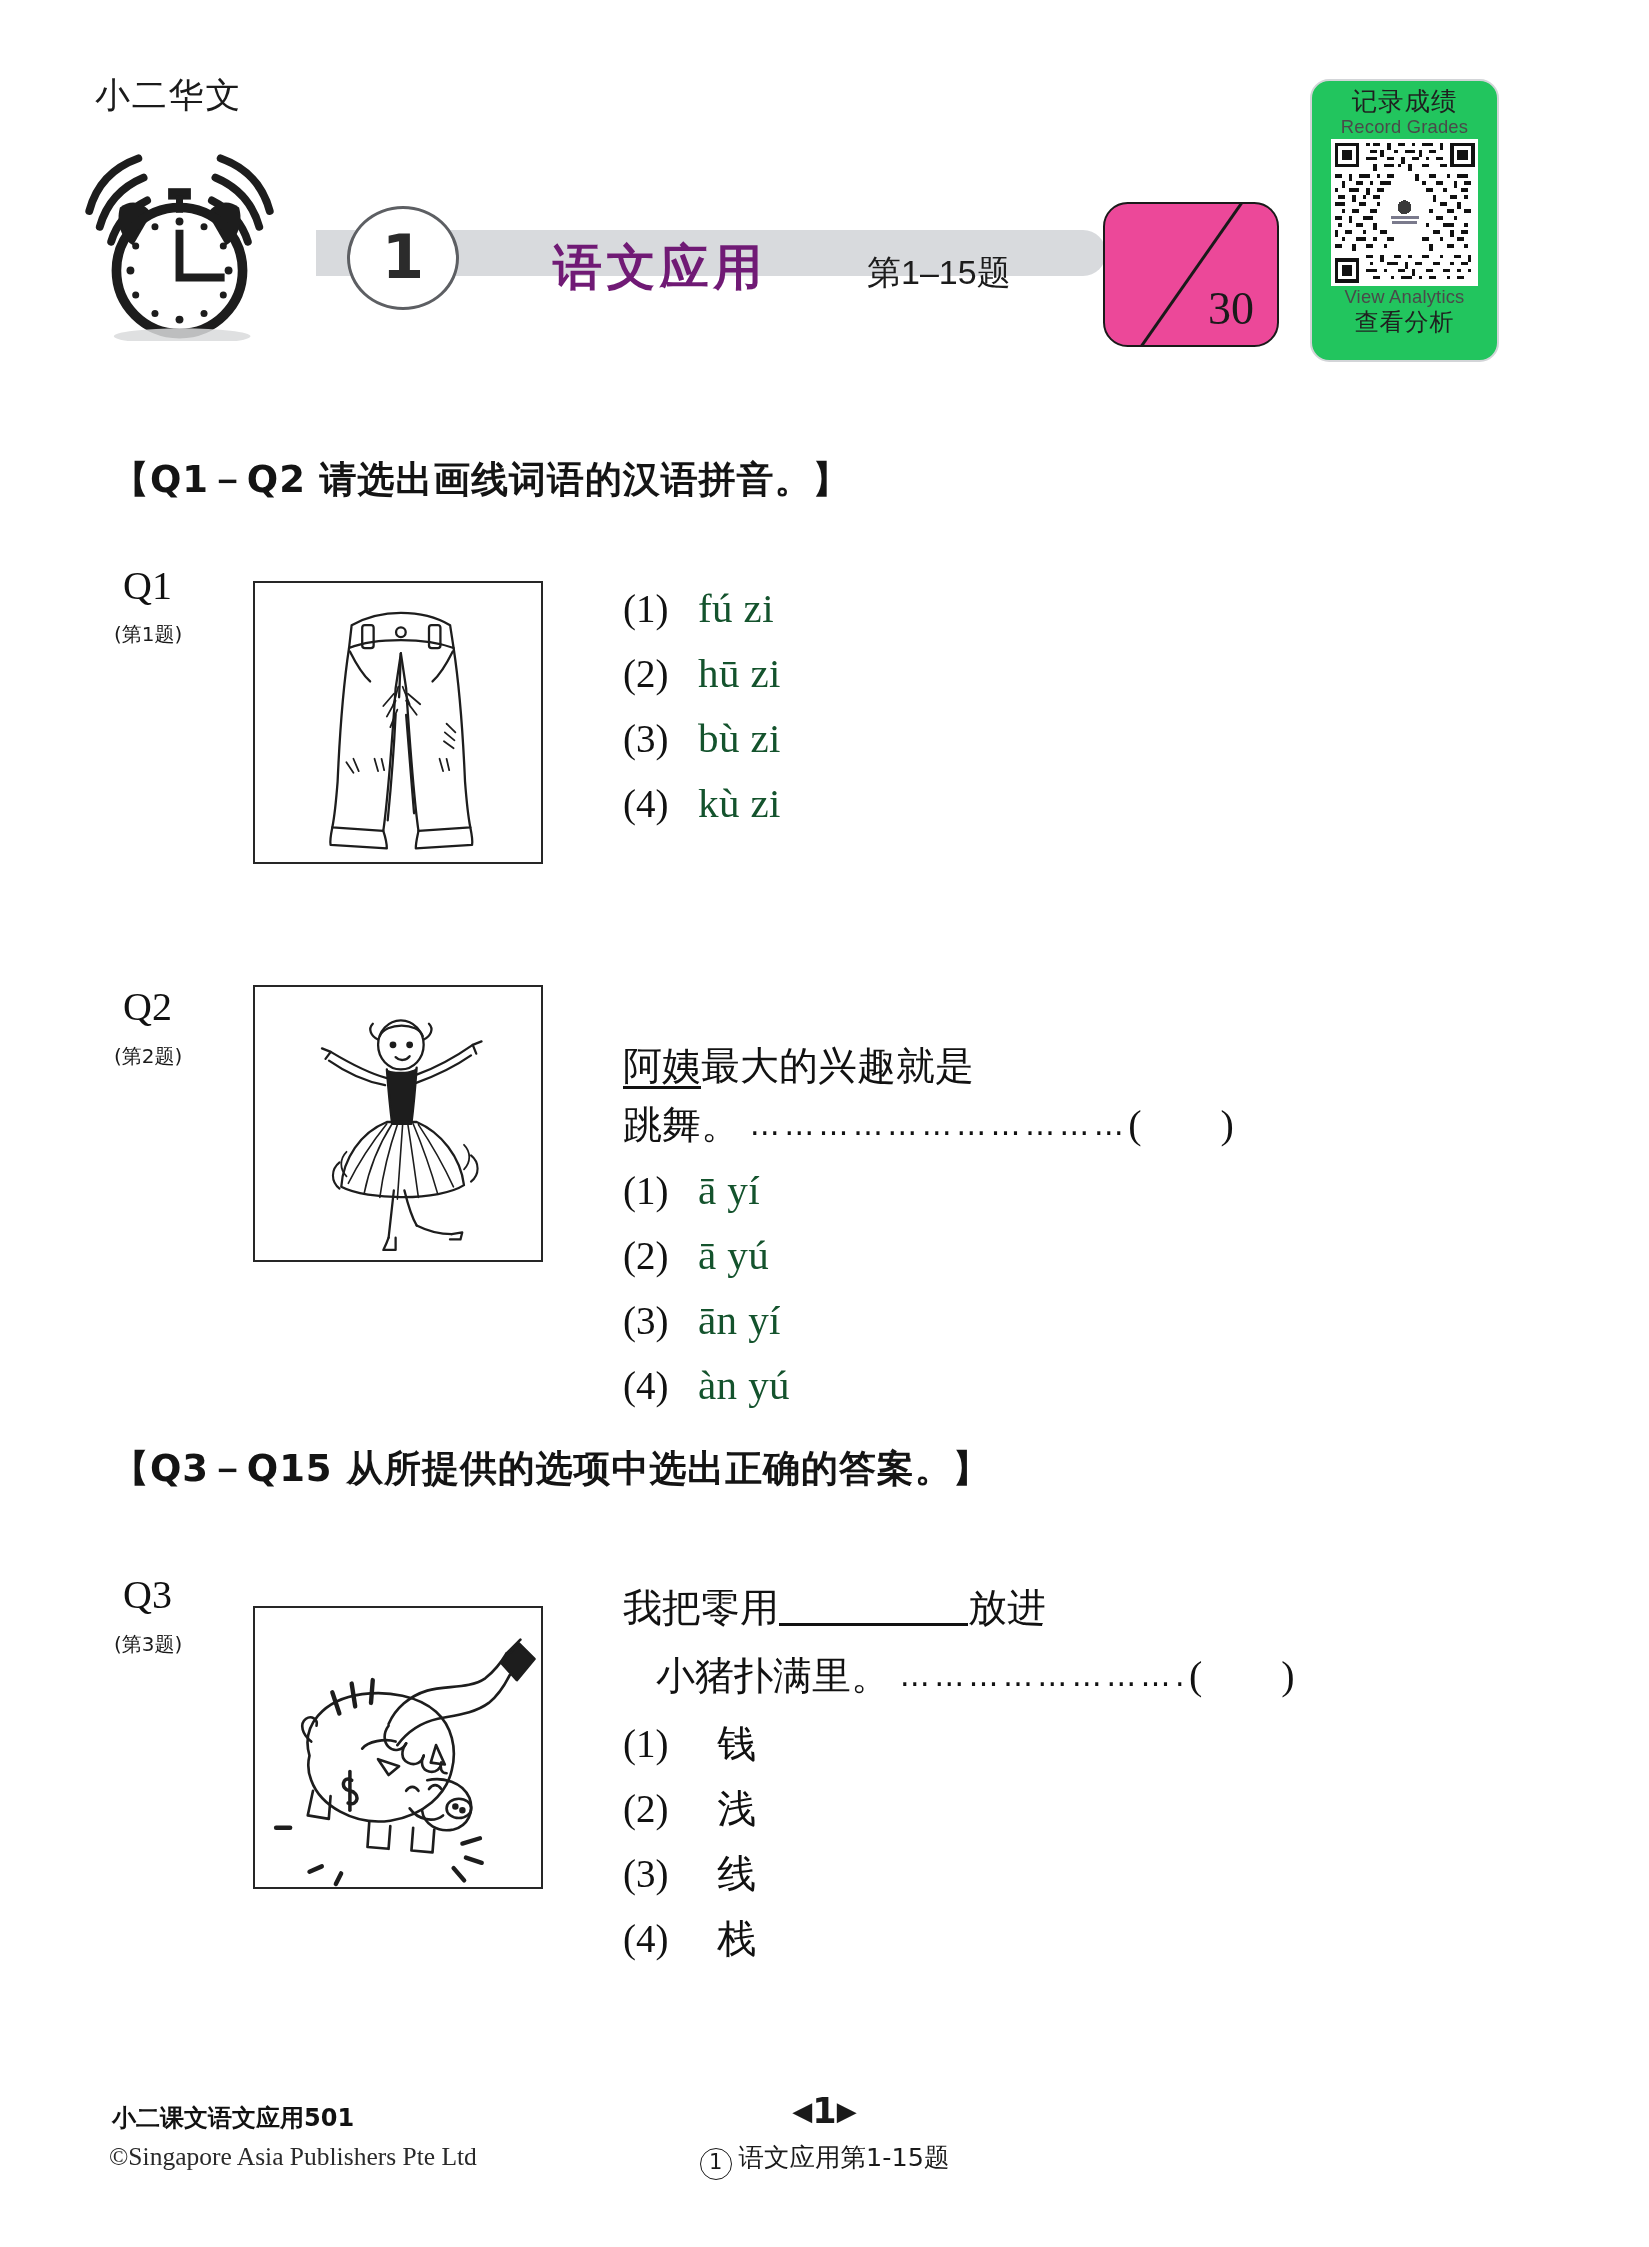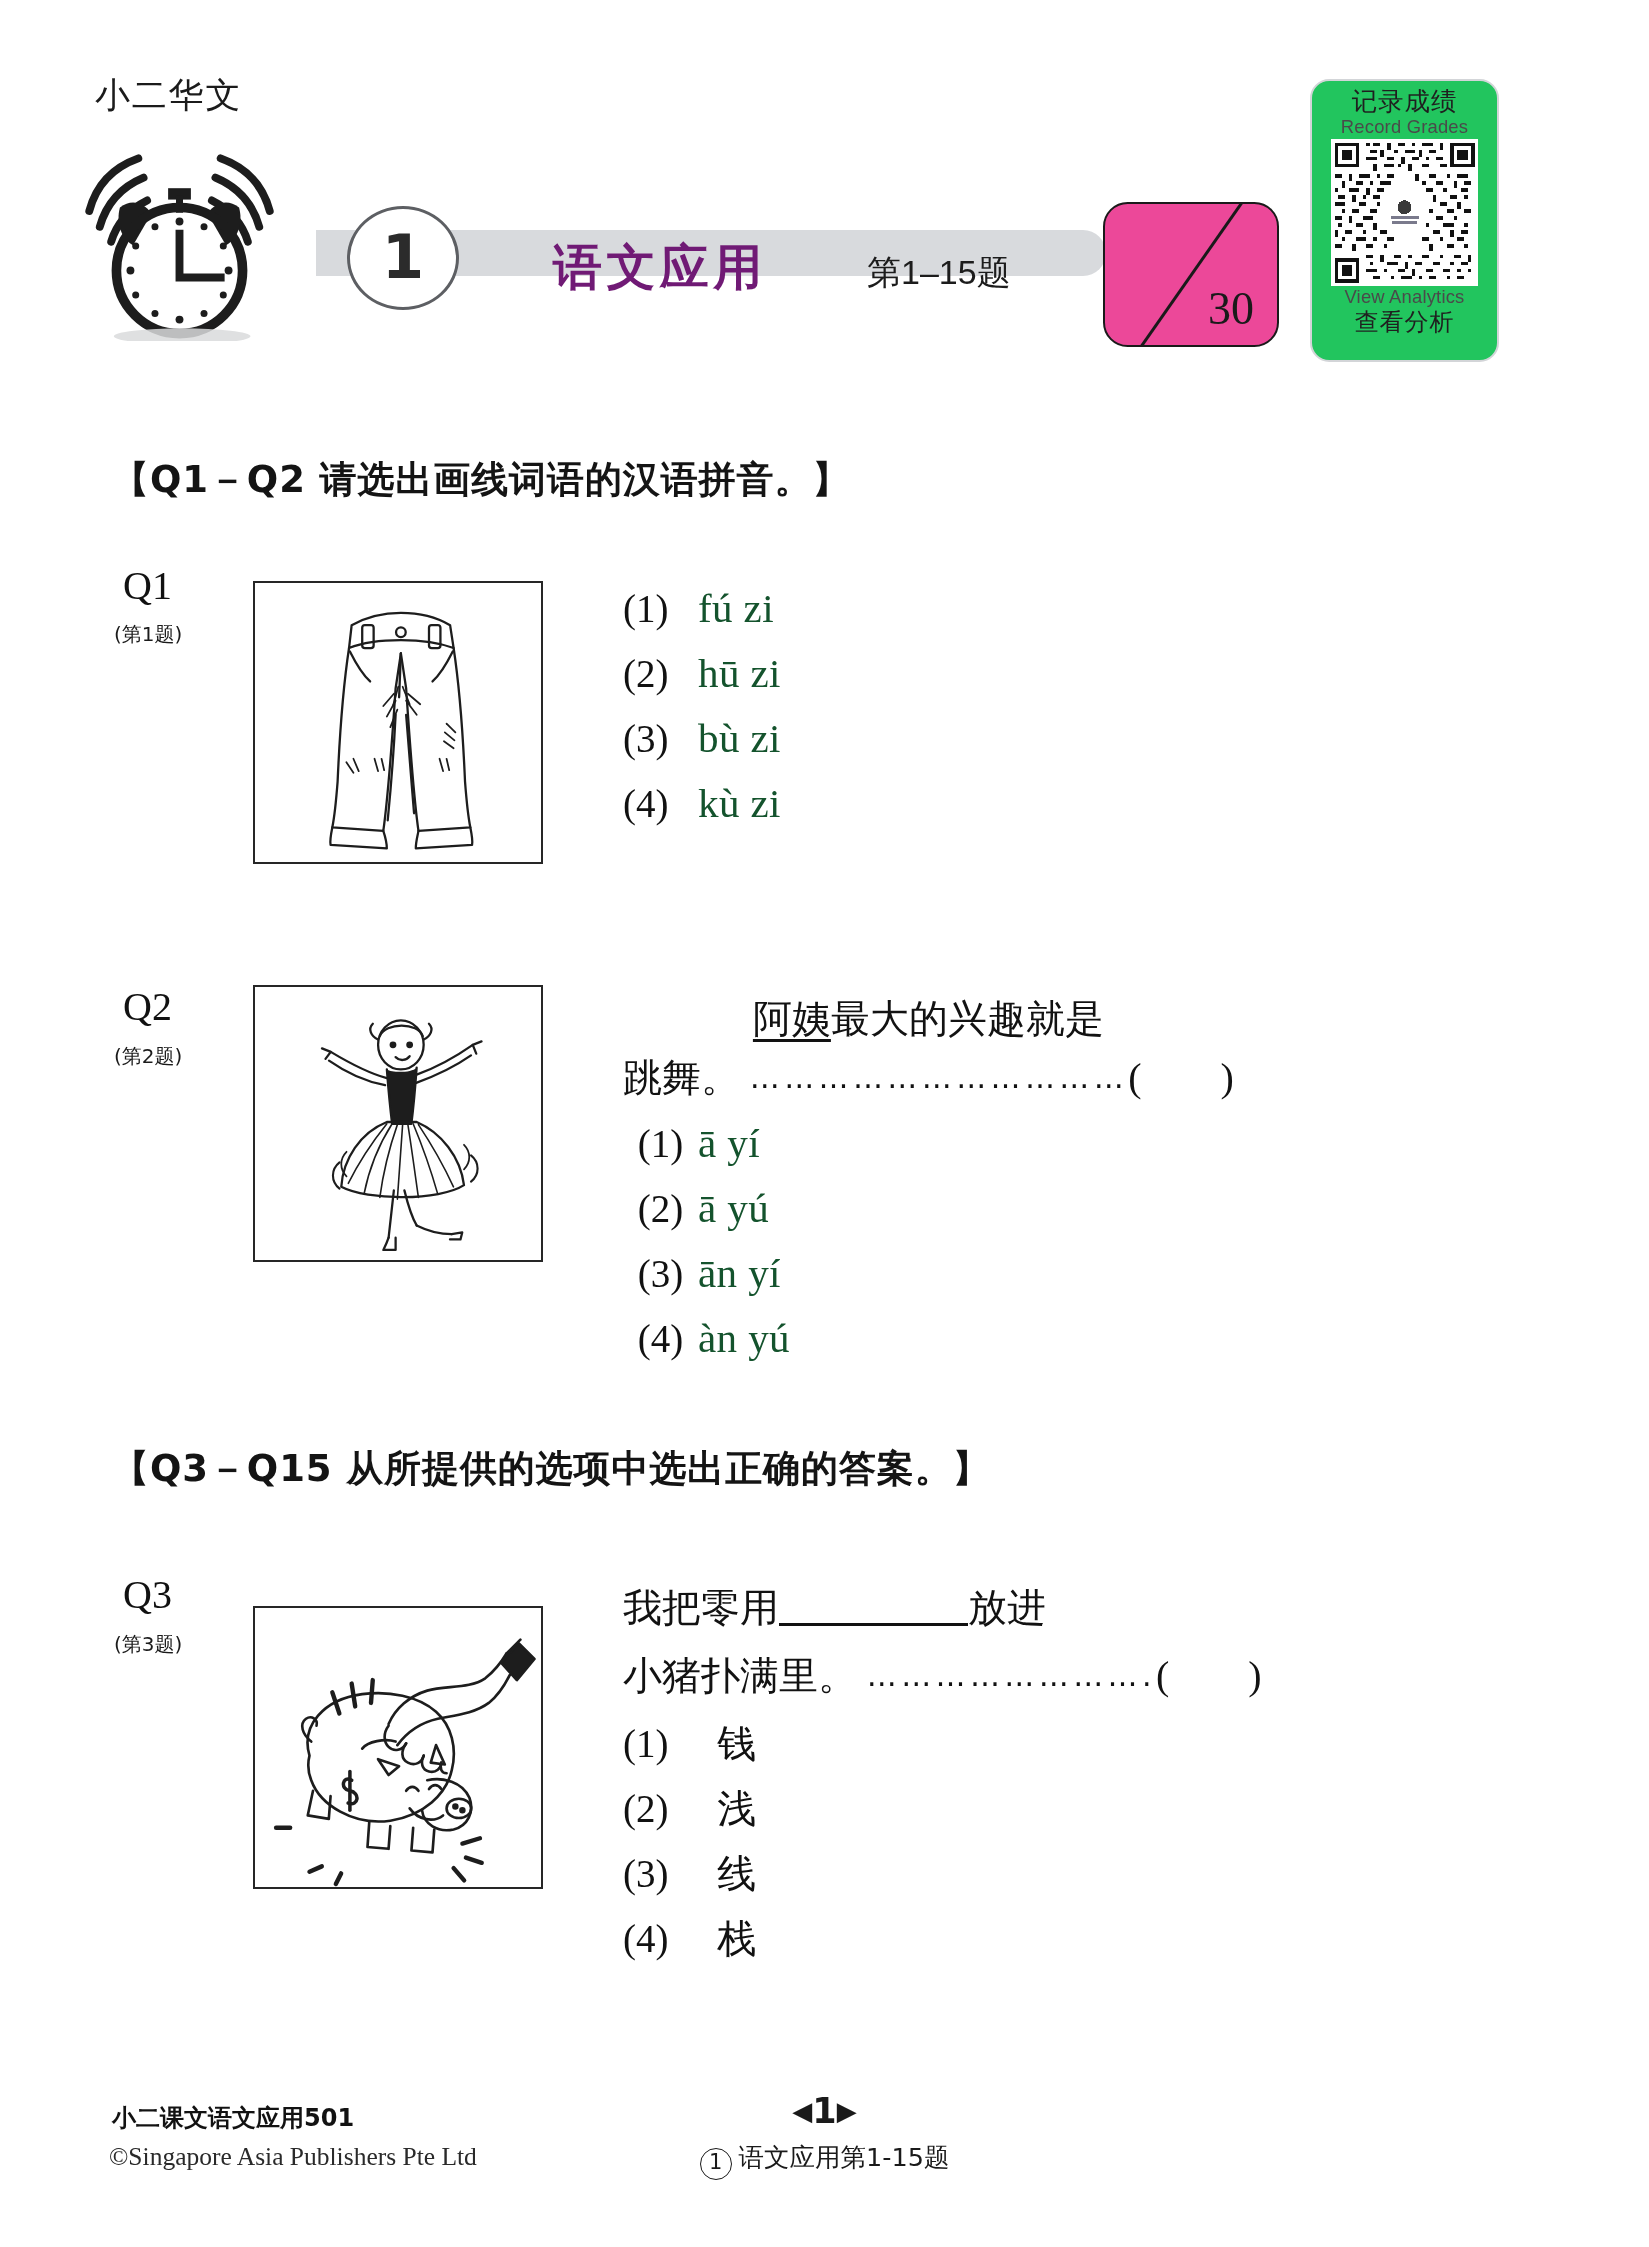--- a/index.html
+++ b/index.html
@@ -647,21 +647,21 @@
           <path d="M224 282 L236 280 L234 288 L222 288"></path>
 
           <path d="M96 200 C86 208 86 222 96 230" stroke-width="2.4"></path>
           <path d="M104 188 C96 196 96 208 104 216" stroke-width="2"></path>
           <path d="M246 192 C256 200 256 214 246 222" stroke-width="2.4"></path>
           <path d="M238 180 C246 188 246 200 238 208" stroke-width="2"></path>
         </g>
       </svg>
     </div>
 
-    <div class="q-body" style="left:623px; top:991px;text-align:center;">
+    <div class="q-body" style="left:623px; top:1038px;">
       <div class="q-stem">
         <span class="ul">阿姨</span><span>最大的兴趣就是</span>
       </div>
       <div class="q-stem" style="margin-top:4px;">
         <span>跳舞。</span>
         <span class="dots">……………………………</span><span class="paren">(</span><span style="display:inline-block;width:79px;"></span><span class="paren">)</span>
       </div>
       <div class="opt-list">
         <div class="opt-row">
           <span class="opt-num">(1)</span>
@@ -746,21 +746,21 @@
           <path d="M76 294 L62 300"></path>
           <path d="M98 302 L92 314"></path>
         </g>
       </svg>
     </div>
 
     <div class="q-body" style="left:623px; top:1580px;">
       <div class="q-stem">
         <span>我把零用</span><span class="blank"></span><span>放进</span>
       </div>
-      <div class="q-stem" style="margin-top:12.3px;">
+      <div class="q-stem" style="margin-top:12.3px;margin-left:33px;">
         <span>小猪扑满里。</span>
         <span class="dots">…………………….</span><span class="paren">(</span><span style="display:inline-block;width:79px;"></span><span class="paren">)</span>
       </div>
       <div class="opt-list">
         <div class="opt-row">
           <span class="opt-num">(1)</span>
           <span class="opt-text-cn">钱</span>
         </div>
         <div class="opt-row">
           <span class="opt-num">(2)</span>

